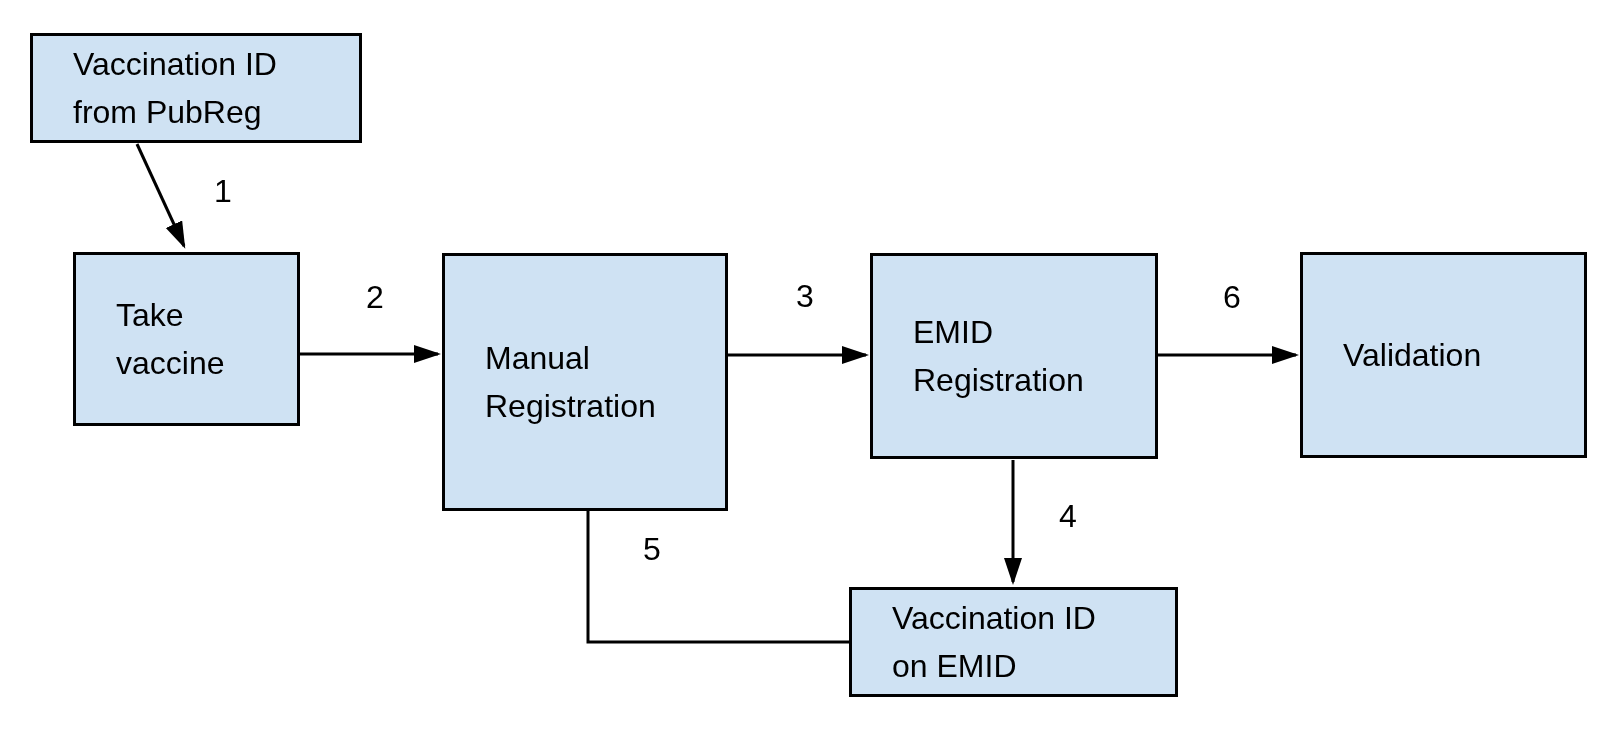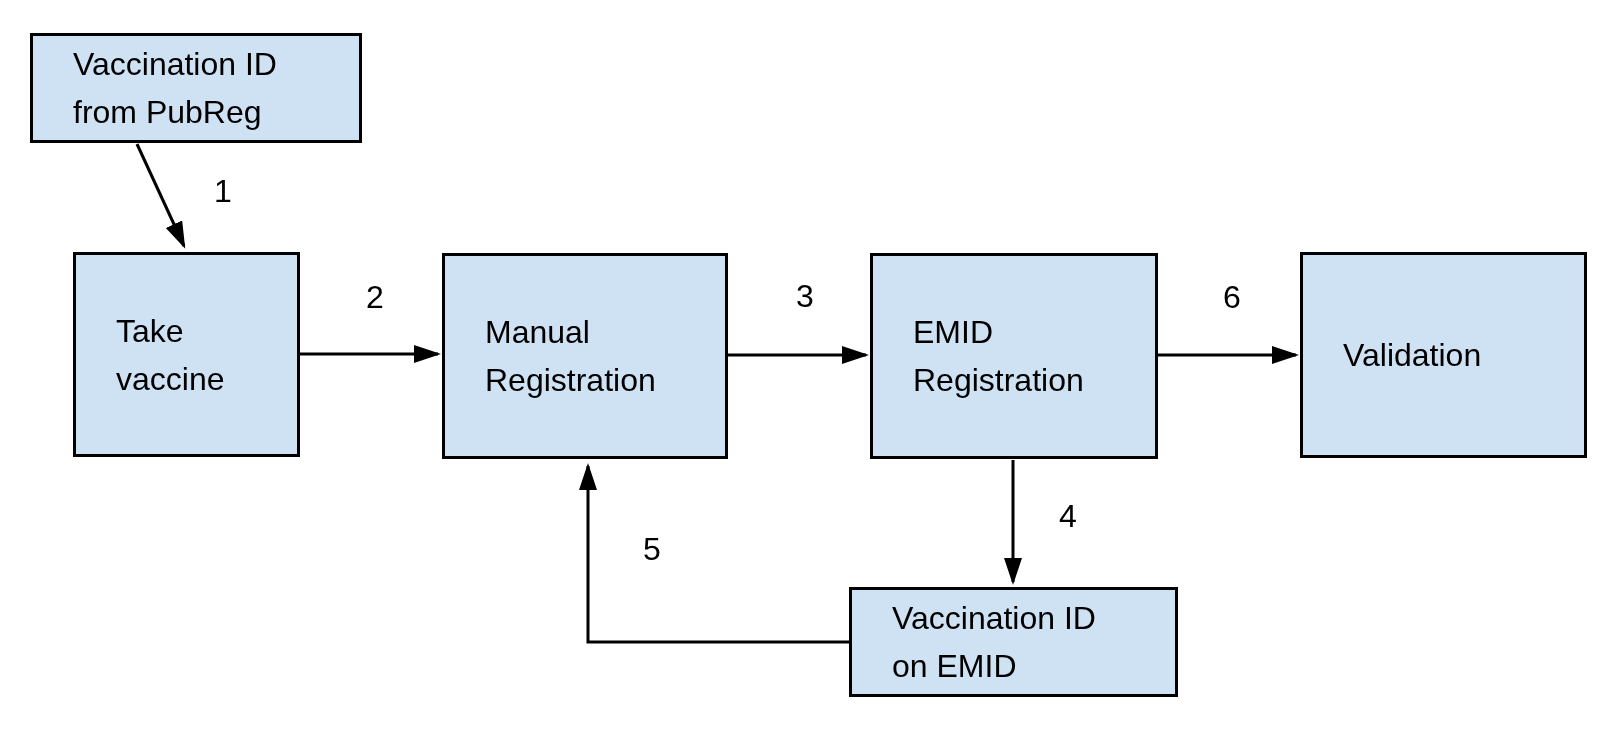--- a/index.html
+++ b/index.html
@@ -47,22 +47,22 @@
   }
   .edge-label {
     position: absolute;
     transform: translate(-50%, -50%);
     font-size: 32px;
     line-height: 1;
     color: var(--text);
   }
   
   .n-pubreg        { left: 30px;   top: 33px;  width: 332px; height: 110px; }
-  .n-take-vaccine  { left: 73px;   top: 252px; width: 227px; height: 205px; }
-  .n-manual-reg    { left: 442px;  top: 253px; width: 286px; height: 206px; }
+  .n-take-vaccine  { left: 73px;   top: 252px; width: 227px; height: 174px; }
+  .n-manual-reg    { left: 442px;  top: 253px; width: 286px; height: 258px; }
   .n-emid-reg      { left: 870px;  top: 253px; width: 288px; height: 206px; }
   .n-validation    { left: 1300px; top: 252px; width: 287px; height: 206px; text-align: right; }
   .n-vacc-on-emid  { left: 849px;  top: 587px; width: 329px; height: 110px; }
   
   .el-1 { left: 223px;  top: 191px; }
   .el-2 { left: 375px;  top: 297px; }
   .el-3 { left: 805px;  top: 296px; }
   .el-4 { left: 1068px; top: 516px; }
   .el-5 { left: 652px;  top: 549px; }
   .el-6 { left: 1232px; top: 297px; }

